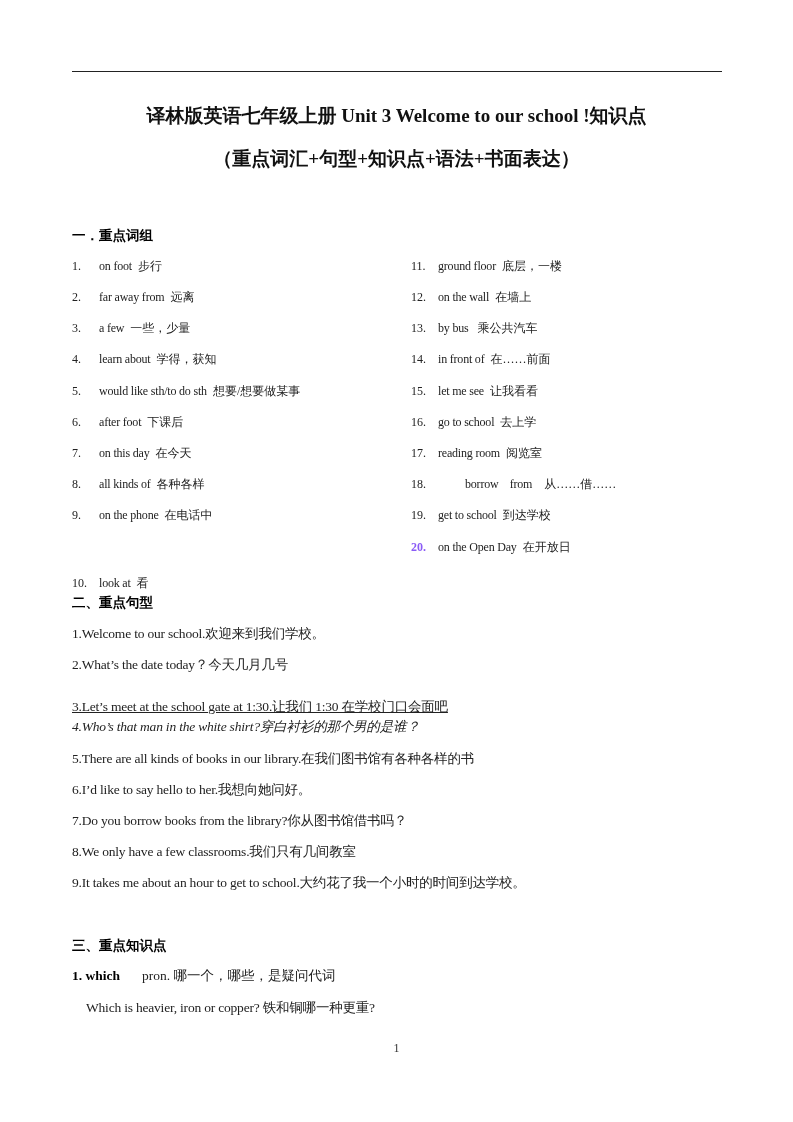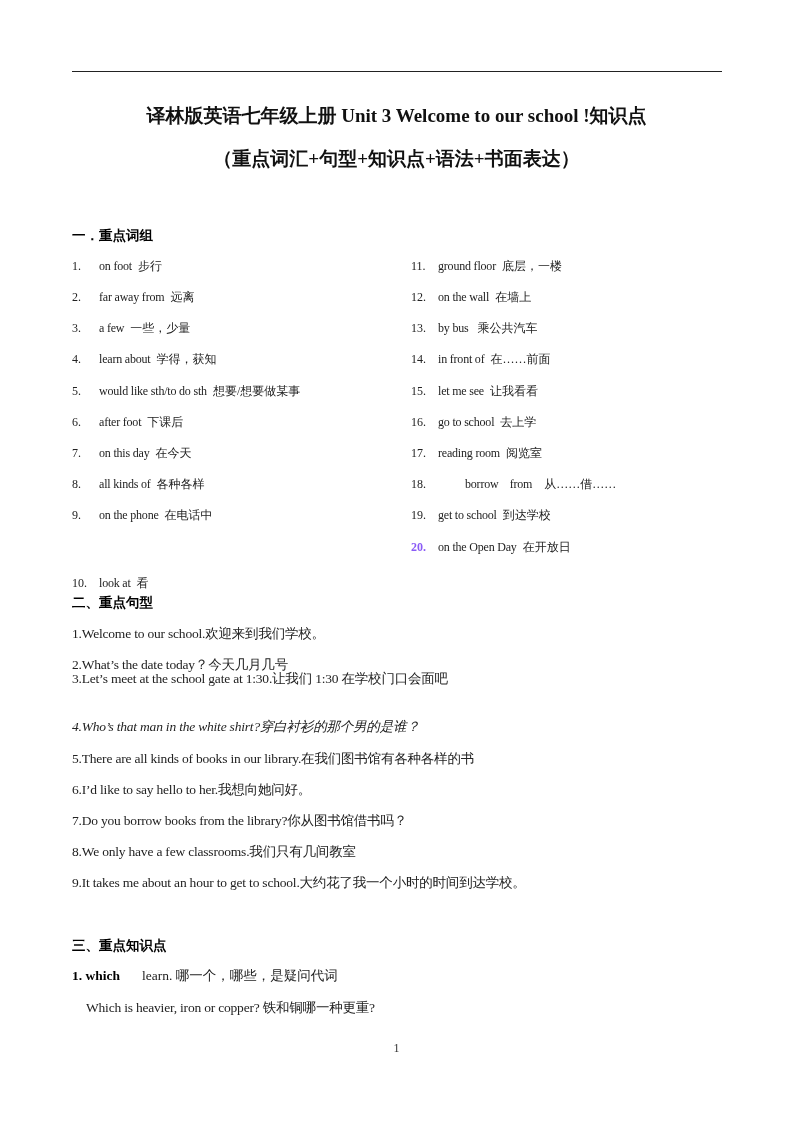--- a/index.html
+++ b/index.html
@@ -140,26 +140,26 @@
   <div class="vocab-item" style="left:411px; top:381px;"><span class="num">15.</span><span class="en">let me see</span><span class="zh">让我看看</span></div>
   <div class="vocab-item" style="left:411px; top:412px;"><span class="num">16.</span><span class="en">go to school</span><span class="zh">去上学</span></div>
   <div class="vocab-item" style="left:411px; top:443px;font-family:Liberation Serif, serif;"><span class="num">17.</span><span class="en">reading room</span><span class="zh">阅览室</span></div>
   <div class="vocab-item" style="left:411px; top:474px;"><span class="num">18.</span><span class="en" style="white-space:pre;padding-left:27px;">borrow    from</span><span class="zh" style="white-space:pre;">  从……借……</span></div>
   <div class="vocab-item" style="left:411px; top:505px;"><span class="num">19.</span><span class="en">get to school</span><span class="zh">到达学校</span></div>
   <div class="vocab-item" style="left:411px; top:537px;"><span class="num bold">20.</span><span class="en">on the Open Day</span><span class="zh">在开放日</span></div>
 
   <div class="section-heading" style="top:594px;">二、重点句型</div>
   <div class="sentence" style="top:624px;">1.Welcome to our school.欢迎来到我们学校。</div>
   <div class="sentence" style="top:655px;">2.What’s the date today？今天几月几号</div>
-  <div class="sentence" style="top:669px;">3.Let’s meet at the school gate at 1:30.让我们 1:30  在学校门口会面吧</div>
+  <div class="sentence" style="top:697px;text-decoration:underline;">3.Let’s meet at the school gate at 1:30.让我们 1:30  在学校门口会面吧</div>
   <div class="sentence" style="top:717px;font-style:italic;">4.Who’s that man in the white shirt?穿白衬衫的那个男的是谁？</div>
   <div class="sentence" style="top:749px;">5.There are all kinds of books in our library.在我们图书馆有各种各样的书</div>
   <div class="sentence" style="top:780px;">6.I’d like to say hello to her.我想向她问好。</div>
   <div class="sentence" style="top:811px;">7.Do you borrow books from the library?你从图书馆借书吗？</div>
   <div class="sentence" style="top:842px;">8.We only have a few classrooms.我们只有几间教室</div>
   <div class="sentence" style="top:873px;">9.It takes me about an hour to get to school.大约花了我一个小时的时间到达学校。</div>
 
   <div class="section-heading" style="top:937px;">三、重点知识点</div>
-  <div class="kp-title"><span class="kp-word">1. which</span><span>learn. 哪一个，哪些，是疑问代词</span></div>
+  <div class="kp-title"><span class="kp-word">1. which</span><span>pron. 哪一个，哪些，是疑问代词</span></div>
   <div class="kp-example">Which is heavier, iron or copper? 铁和铜哪一种更重?</div>
 
   <div class="page-number">1</div>
 </div>
 
 </body></html>

